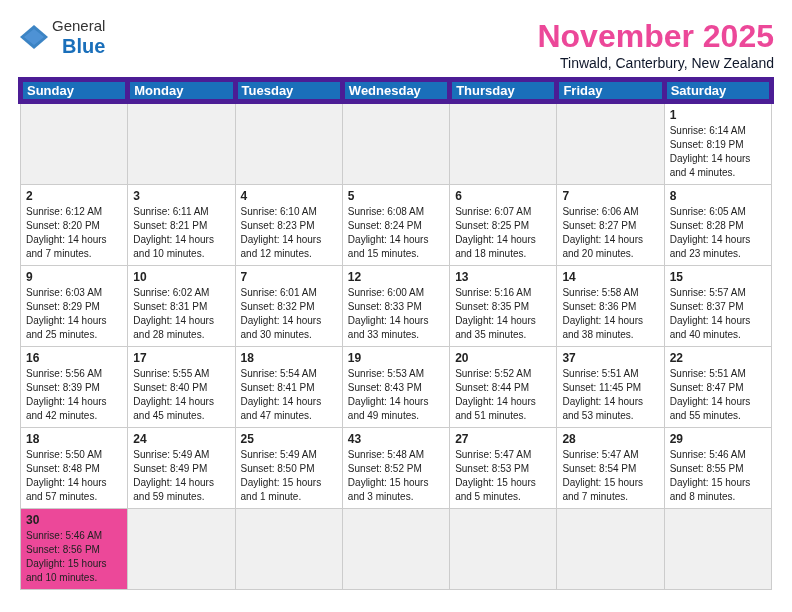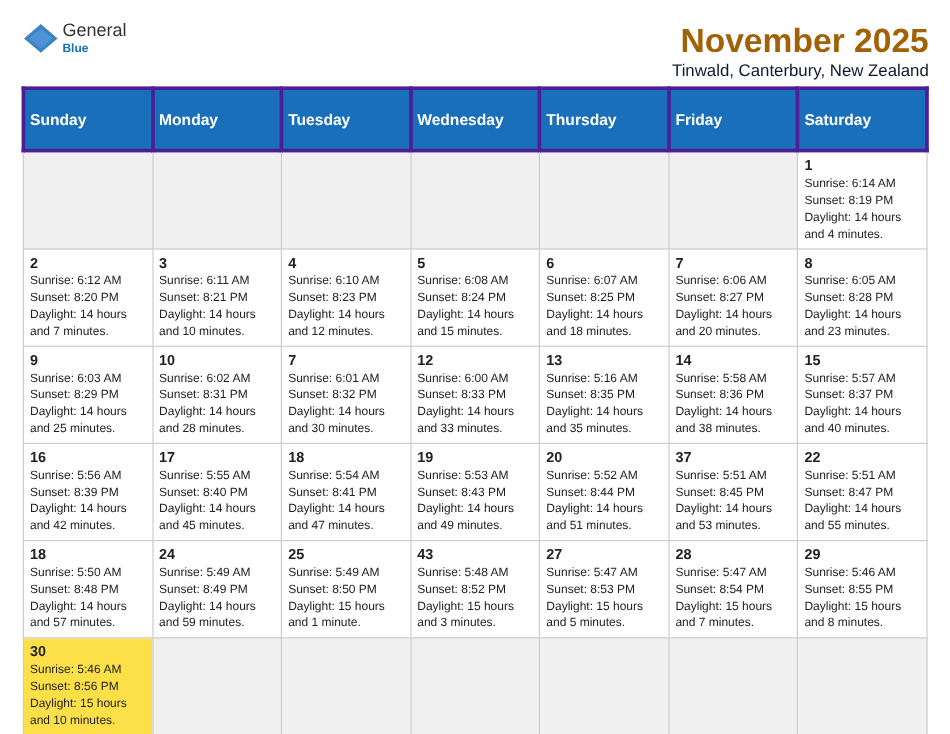--- a/index.html
+++ b/index.html
@@ -18,42 +18,42 @@
     }
     .logo {
       display: flex;
       align-items: center;
       gap: 6px;
     }
     .title-block {
       text-align: right;
     }
     .month-title {
-      font-size: 28px;
+      font-size: 32px;
       font-weight: bold;
-      color: #a16207;
+      color: #ec4899;
     }
     .subtitle {
       font-size: 14px;
       color: #0f172a;
     }
     .calendar {
       width: 100%;
       border-collapse: collapse;
       border: 1px solid #bbb;
       margin-top: 6px;
     }
     .calendar th {
       background-color: #1a6fba;
       color: #fff;
       font-size: 13px;
       font-weight: bold;
-      padding: 17px 4px;
+      padding: 1px 4px;
       text-align: left;
-      border: 3px solid #4c1d95;
+      border: 5px solid #4c1d95;
     }
     .calendar td {
       border: 1px solid #ccc;
       vertical-align: top;
       padding: 4px 5px;
       font-size: 10.5px;
       color: #222;
       width: calc(100% / 7);
       min-height: 70px;
       background: #fff;
@@ -69,37 +69,37 @@
     }
     .day-info {
       font-size: 10px;
       color: #222;
       line-height: 1.4;
     }
     .last-row td {
       background: #f0f0f0;
     }
     .last-row td.has-content {
-      background: #fde047;
+      background: #ec4899;
     }
   </style>
 </head>
 <body>
 
 <div class="header">
   <div class="logo">
-  <div style="display:flex;flex-direction:column;align-items:center;">
+  <div style="display:flex;flex-direction:column;align-items:center;text-align:right;">
     <div style="display:flex;align-items:center;gap:2px;">
       <svg width="32" height="28" viewBox="0 0 32 28">
         <polygon points="16,2 30,14 16,26 2,14" fill="#1a6fba" opacity="0.85"></polygon>
         <polygon points="16,6 26,14 16,22 6,14" fill="#5599dd" opacity="0.7"></polygon>
       </svg>
       <div>
         <div style="font-size:15px;color:#333;line-height:1.1;"><span style="font-weight:normal;">General</span></div>
-        <div style="font-size:10px;color:#1a6fba;line-height:1.1;font-weight:bold;">Blue</div>
+        <div style="font-size:20px;color:#1a6fba;line-height:1.1;font-weight:bold;">Blue</div>
       </div>
     </div>
   </div>
 </div>
   <div class="title-block">
     <div class="month-title">November 2025</div>
     <div class="subtitle">Tinwald, Canterbury, New Zealand</div>
   </div>
 </div>
 
@@ -245,21 +245,21 @@
         </td>
         <td>
           <span class="day-number">20</span>
           <div class="day-info">Sunrise: 5:52 AM
 Sunset: 8:44 PM
 Daylight: 14 hours and 51 minutes.</div>
         </td>
         <td>
           <span class="day-number">37</span>
           <div class="day-info">Sunrise: 5:51 AM
-Sunset: 8:45 PM
+Sunset: 11:45 PM
 Daylight: 14 hours and 53 minutes.</div>
         </td>
         <td>
           <span class="day-number">22</span>
           <div class="day-info">Sunrise: 5:51 AM
 Sunset: 8:47 PM
 Daylight: 14 hours and 55 minutes.</div>
         </td>
       </tr>
       <tr>

